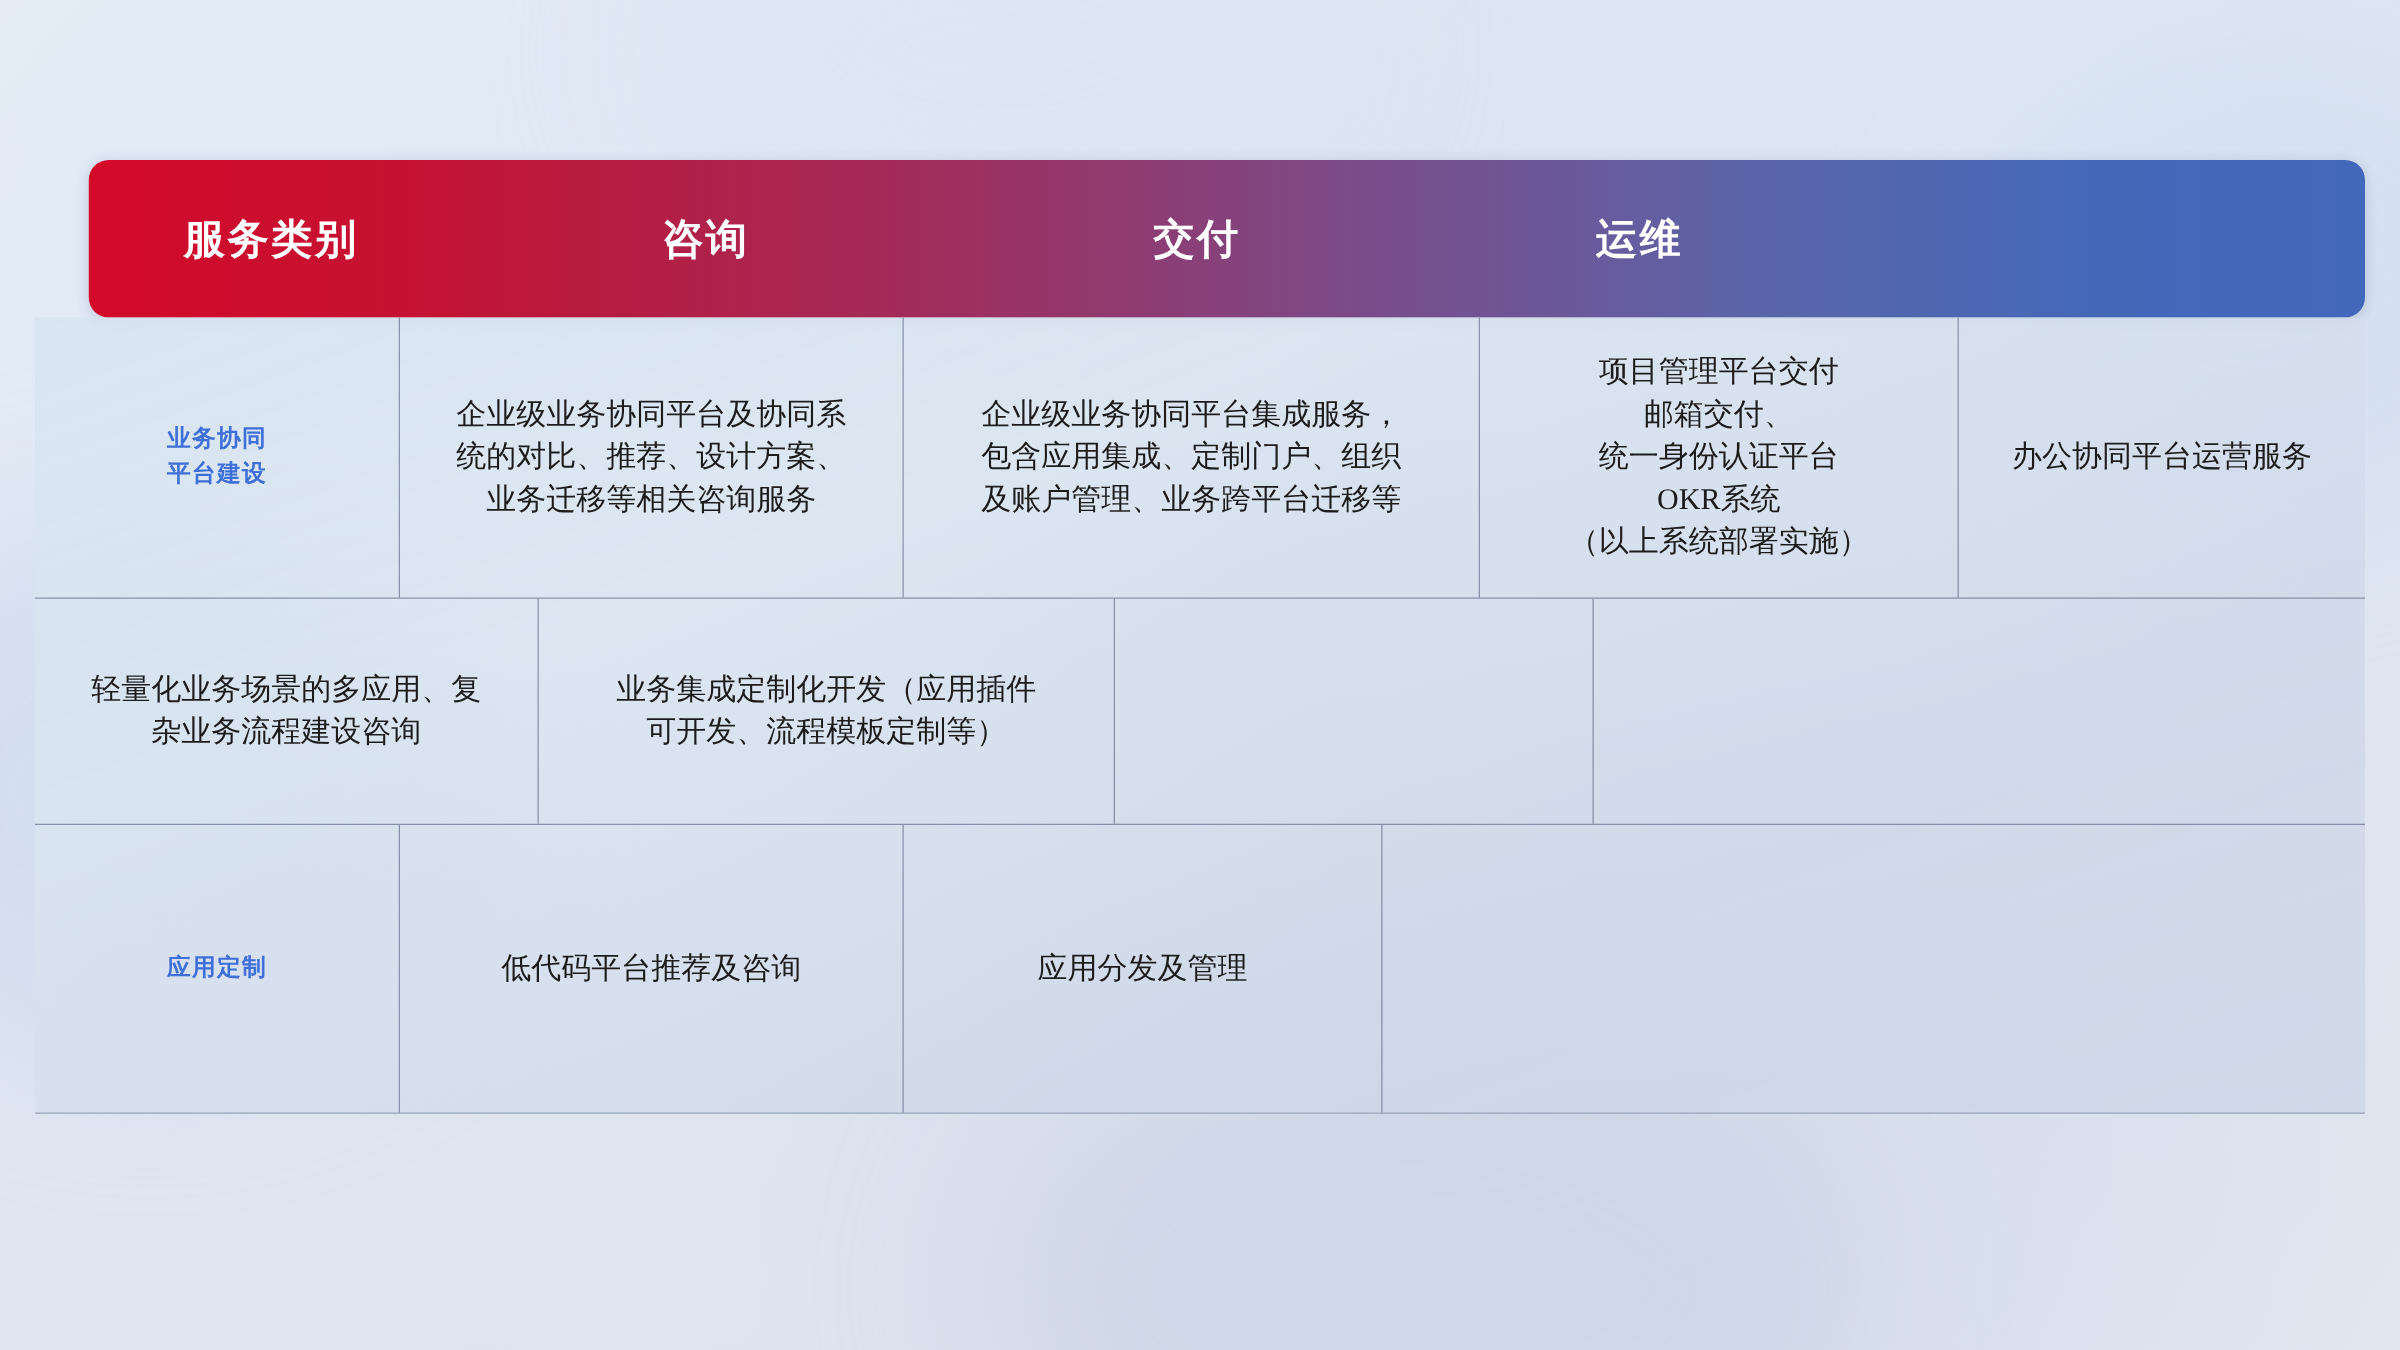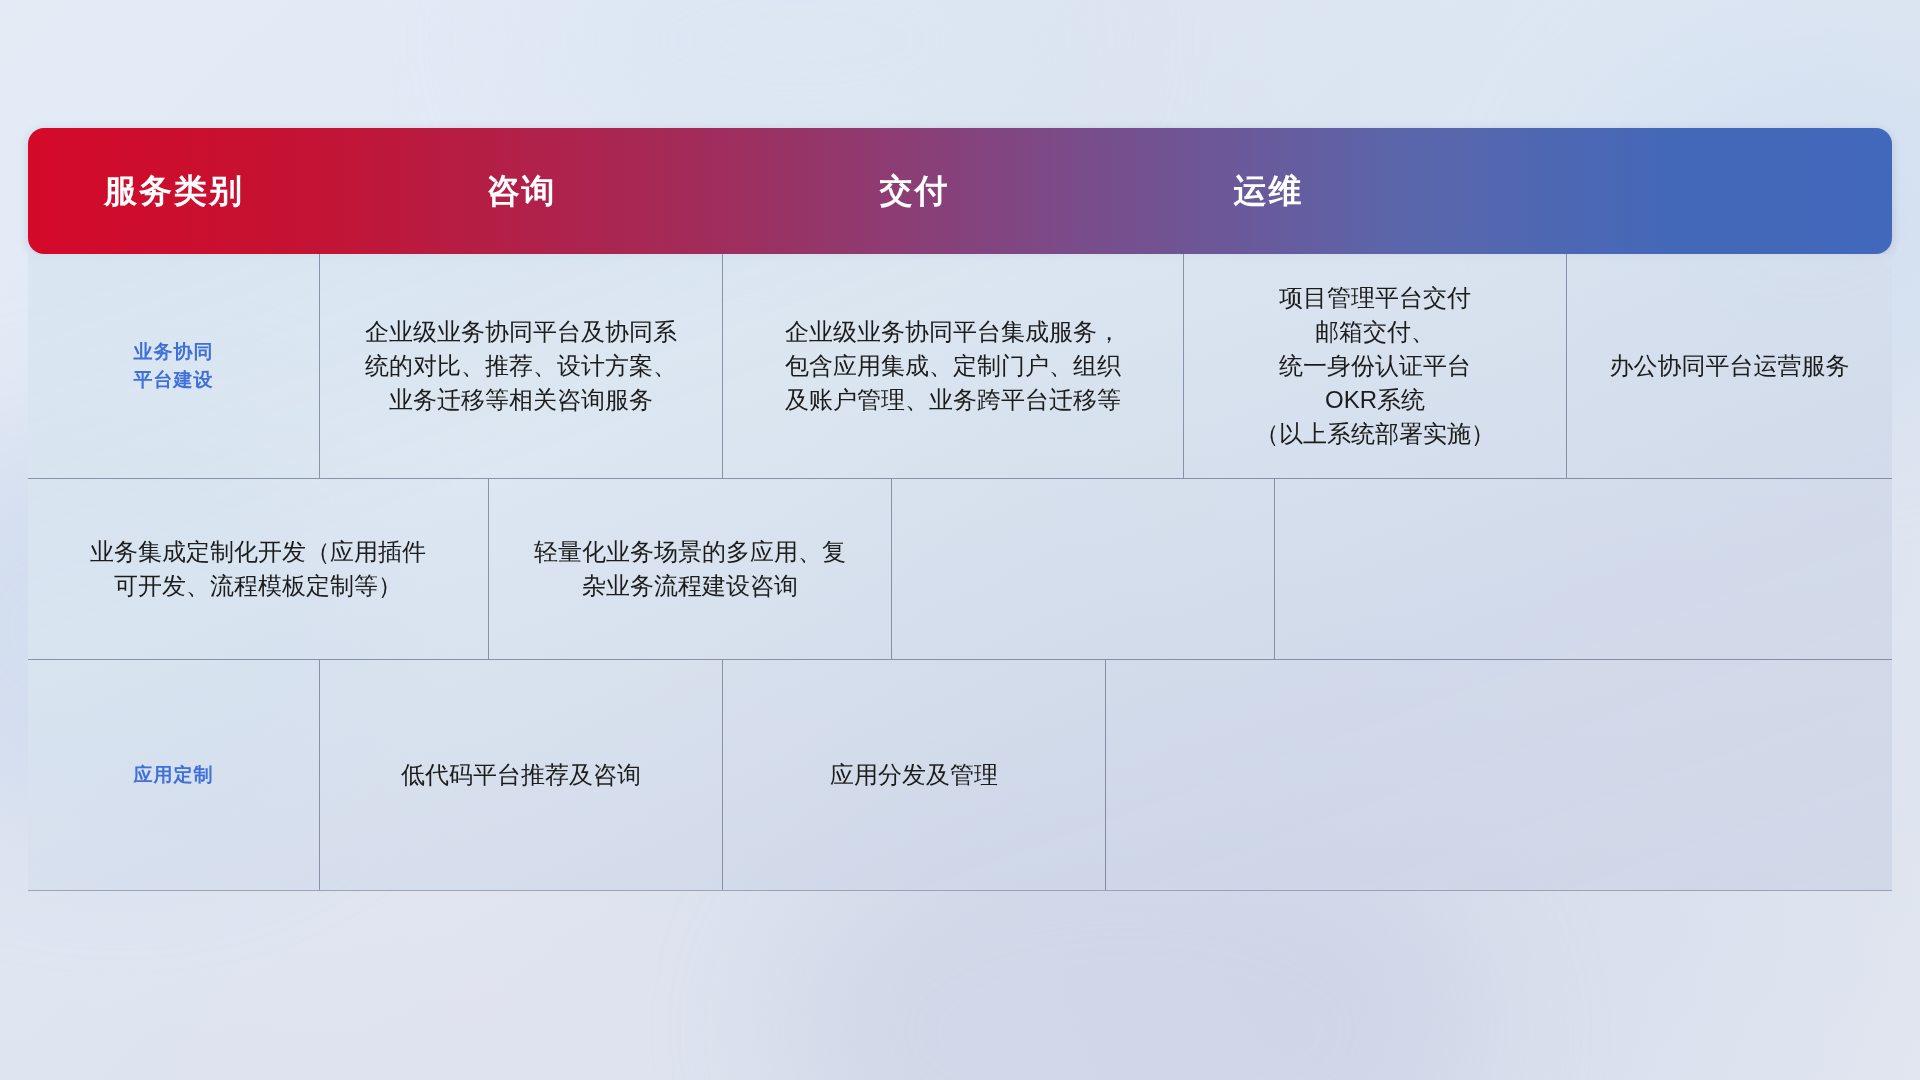--- a/index.html
+++ b/index.html
@@ -45,20 +45,21 @@
   }
 
   
   .thead {
     display: flex;
     height: 126px;
     border-radius: 16px;
     background: linear-gradient(90deg, #d4092a 0%, #c51232 14%, #a42a58 35%, #7c4a87 55%, #5a66ab 74%, #4468b8 88%, #4268bc 100%);
     box-shadow: 0 2px 10px rgba(60,70,110,0.18);
     overflow: hidden;
+    margin-left: 43px;
   }
   .th {
     display: flex;
     align-items: center;
     justify-content: center;
     color: #ffffff;
     font-size: 33px;
     font-weight: bold;
     letter-spacing: 2px;
   }
@@ -89,20 +90,21 @@
     align-items: center;
     justify-content: center;
     text-align: center;
     padding: 8px 16px;
     box-sizing: border-box;
     font-size: 24px;
     line-height: 1.42;
     color: #1c1c1c;
     border-right: 1px solid rgba(70,80,110,0.55);
     white-space: pre-line;
+    font-family: Liberation Serif, serif;
   }
   .td:last-child { border-right: none; text-align: center; }
   .td.cat {
     border-right: 1px solid rgba(70,80,110,0.55);
     color: #3f6fd8;
     font-weight: bold;
     font-size: 19px;
     letter-spacing: 1px;
     line-height: 1.5;
   }
@@ -140,24 +142,24 @@
 及账户管理、业务跨平台迁移等</div>
         <div class="td c3">项目管理平台交付
 邮箱交付、
 统一身份认证平台
 OKR系统
 （以上系统部署实施）</div>
         <div class="td c4">办公协同平台运营服务</div>
       </div>
 
       <div class="tr row-h2">
+        <div class="td c1">轻量化业务场景的多应用、复
+杂业务流程建设咨询</div>
         <div class="td c2">业务集成定制化开发（应用插件
 可开发、流程模板定制等）</div>
-        <div class="td c1">轻量化业务场景的多应用、复
-杂业务流程建设咨询</div>
         <div class="td c3"></div>
         <div class="td c4"></div>
       </div>
 
       <div class="tr row-h3">
         <div class="td cat c0">应用定制</div>
         <div class="td c1">低代码平台推荐及咨询</div>
         <div class="td c3">应用分发及管理</div>
         <div class="td c4"></div>
       </div>

